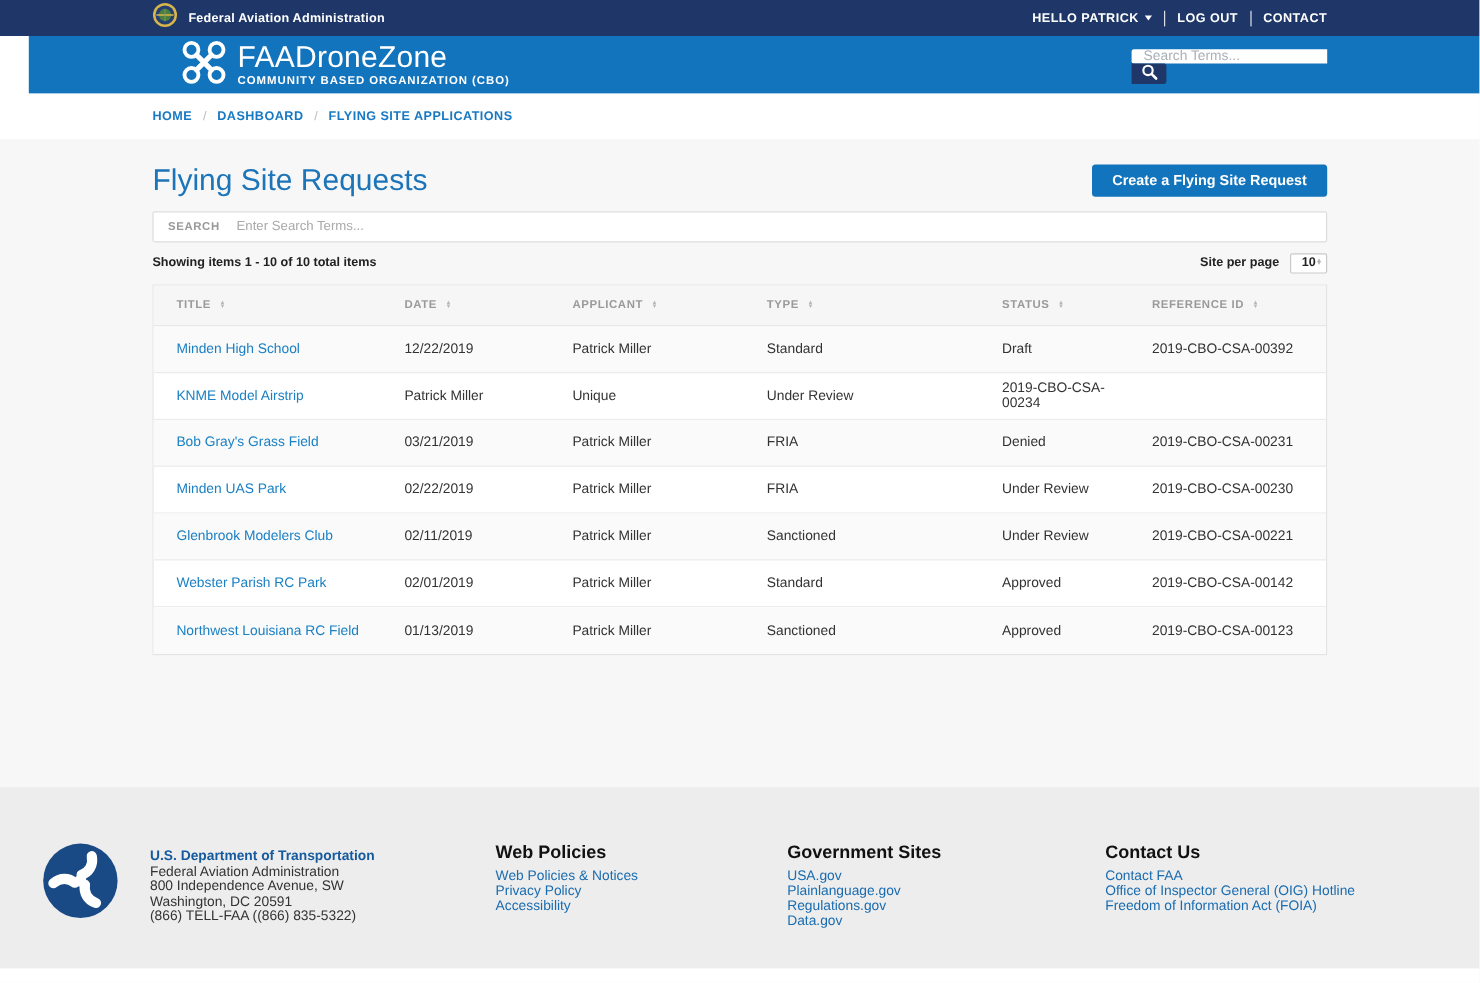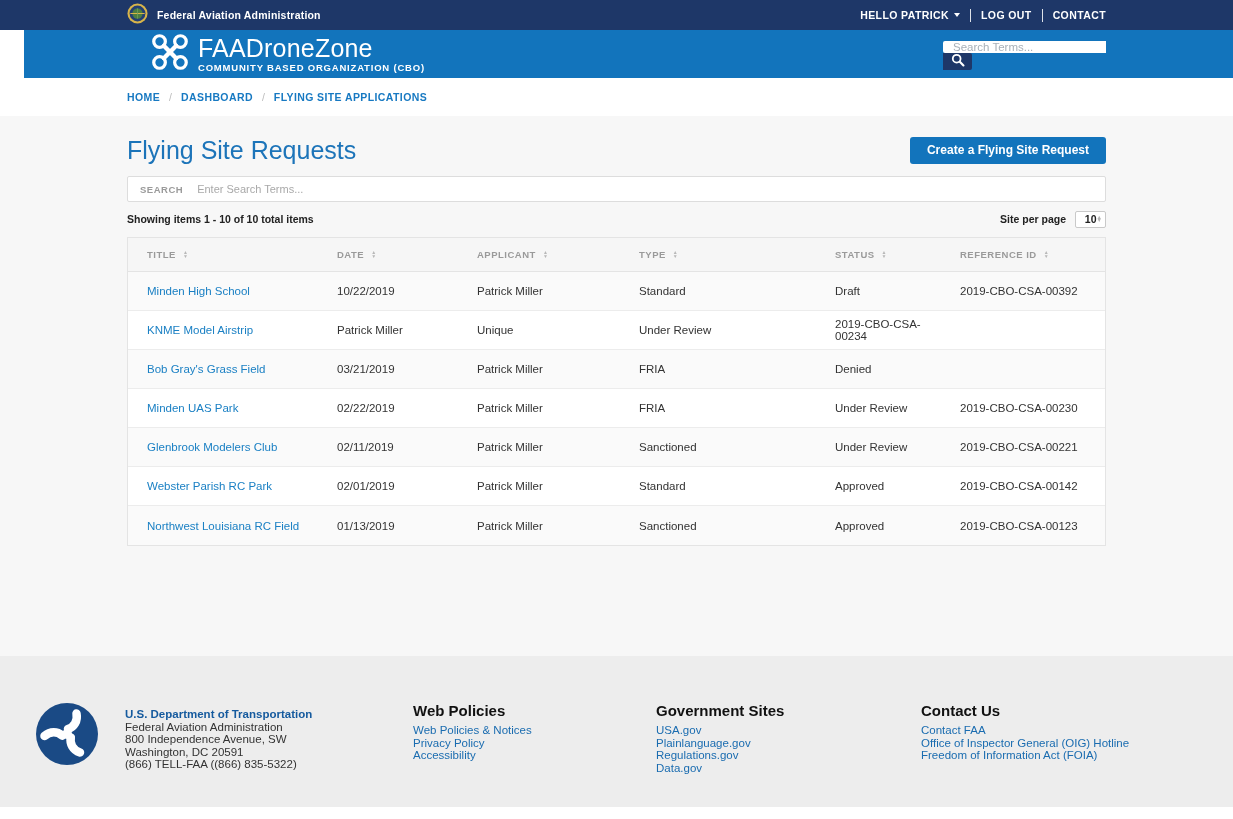--- a/index.html
+++ b/index.html
@@ -215,21 +215,21 @@
             <span>▼</span>
           </span>
         </div>
       </div>
     <div id="tbody">
         <div class="trow drow alt">
           <div class="td">
             <a>Minden High School</a>
           </div>
           <div class="td">
-            <span>10/22/2019</span>
+            <span>12/22/2019</span>
           </div>
           <div class="td">
             <span>Patrick Miller</span>
           </div>
           <div class="td">
             <span>Standard</span>
           </div>
           <div class="td">
             <span>Draft</span>
           </div>
@@ -262,20 +262,23 @@
             <span>03/21/2019</span>
           </div>
           <div class="td">
             <span>Patrick Miller</span>
           </div>
           <div class="td">
             <span>FRIA</span>
           </div>
           <div class="td">
             <span>Denied</span>
+          </div>
+          <div class="td">
+            <span>2019-CBO-CSA-00231</span>
           </div>
         </div>
         <div class="trow drow">
           <div class="td">
             <a>Minden UAS Park</a>
           </div>
           <div class="td">
             <span>02/22/2019</span>
           </div>
           <div class="td">

